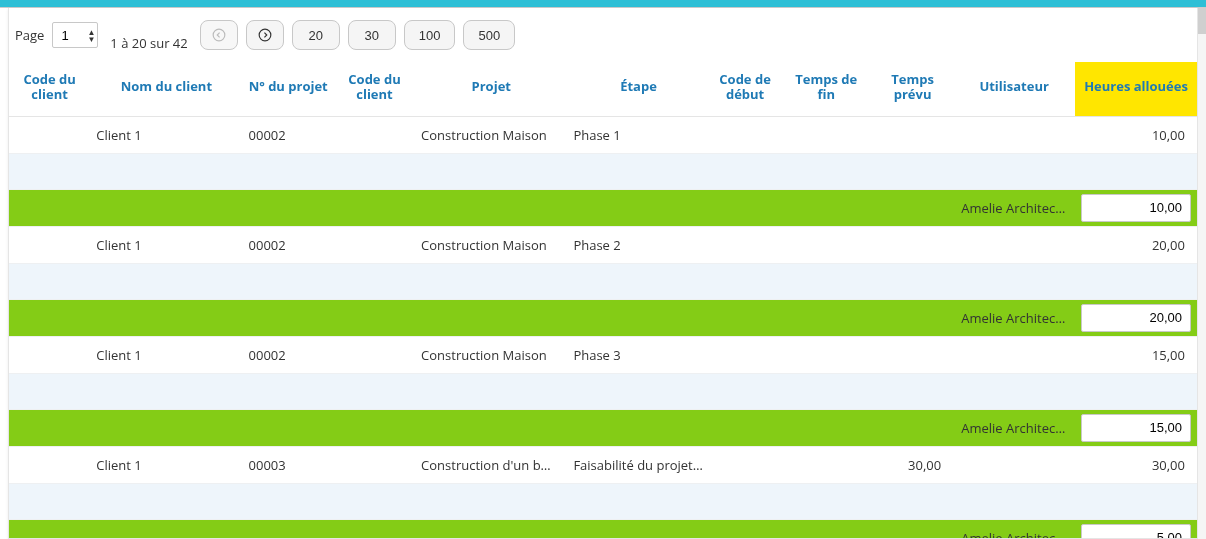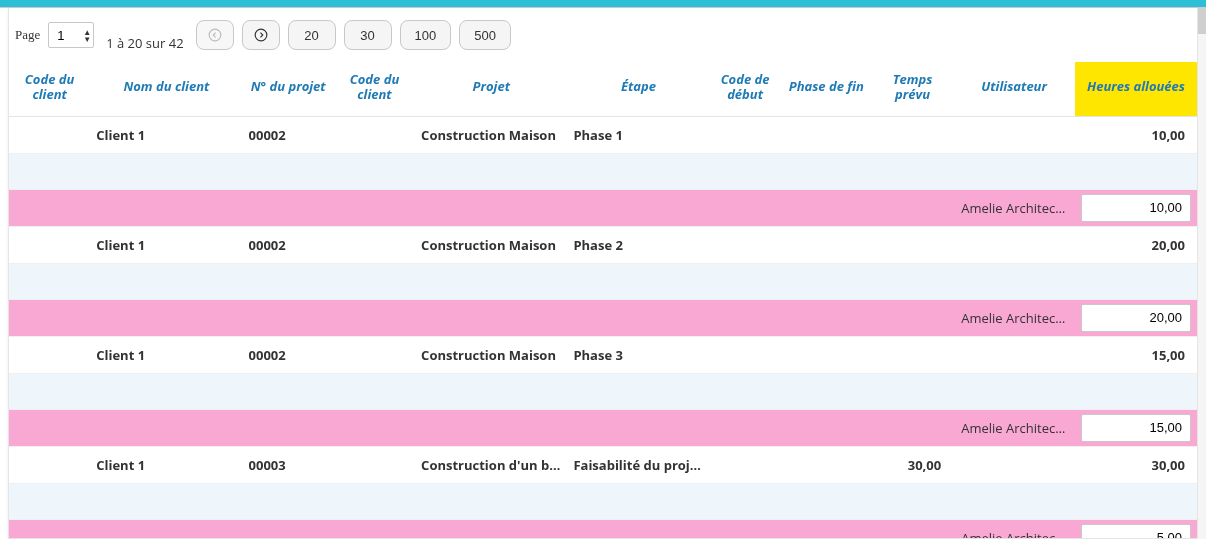--- a/index.html
+++ b/index.html
@@ -1,38 +1,38 @@
 <!DOCTYPE html>
 <html><head>
 <meta charset="utf-8">
 <style>
   * { box-sizing: border-box; }
   html, body { margin: 0; padding: 0; font-family: "Segoe UI", "Open Sans", Arial, sans-serif; font-size: 13px; color: #333; background: #fff; }
   .app { width: 1206px; height: 539px; overflow: hidden; position: relative; background: #fff;}
   .topbar { height: 8px; background: #2dbfd6; border-bottom: 1px solid #ccc;}
   .card { margin: 0 8px 0 8px; border: 1px solid #e5e5e5; border-top: none; background: #fff; height: calc(100% - 8px); overflow: hidden; box-shadow: 0 1px 3px rgba(0,0,0,0.08);}
   .toolbar { display:flex; align-items:center; gap:8px; padding: 10px 8px 10px 6px; }
-  .toolbar .lbl { color:#333;font-family:Liberation Serif, serif; }
+  .toolbar .lbl { color:#333; }
   .spin { display:inline-flex; align-items:center; border:1px solid #c8c8c8; border-radius:2px; height:26px; padding: 0 2px 0 6px; background:#fff;}
   .spin input { width:24px; border:none; outline:none; font-size:13px; text-align:left;}
   .spin .arrows { display:flex; flex-direction:column; line-height:7px; margin-left:4px; cursor:pointer; color:#333;}
   .spin .arrows span { font-size:8px;}
   .range { color:#333; margin: 16px 4px 0 4px;}
   .btn { display:inline-flex; align-items:center; justify-content:center; height:30px; min-width:48px; padding:0 14px; border:1px solid #c8c8c8; border-radius:8px; background:#f5f5f5; color:#333; font-size:13px; cursor:pointer;}
   .btn.icon { min-width:38px; padding:0 10px; font-size:14px;}
   .btn:disabled { color:#bbb; cursor:default; background:#f7f7f7;}
   
   .tablewrap { overflow:hidden;}
   table { border-collapse:separate; border-spacing:0; width:100%; table-layout:fixed;}
-  th { color:#1f7ab5; font-weight:700; font-size:13px; padding:10px 6px 14px 6px; text-align:center; border-bottom:1px solid #e5e5e5; vertical-align:middle; line-height:1.15;font-style:italic;}
+  th { color:#1f7ab5; font-weight:700; font-size:13px; padding:10px 6px 14px 6px; text-align:center; border-bottom:1px solid #e5e5e5; vertical-align:middle; line-height:1.15;}
   th.hl { background:#ffe600;}
   tbody tr td { border-bottom:1px solid #eef0f2; height:37px; padding: 0 6px; font-size:13px;}
-  tr.summary td { font-weight:700; background:#fff;}
+  tr.summary td { font-weight:400; background:#fff;}
   tr.spacer td { background:#eef5fb; height:36px;}
-  tr.detail td { background:#f9a8d4;}
+  tr.detail td { background:#84cc16;}
   tr.detail td.usercell { font-size:13px; white-space:nowrap; overflow:hidden; text-overflow:ellipsis; padding-left:8px;}
   td.num { text-align:right; padding-right:12px;}
   td.txt { text-align:left; white-space:nowrap; overflow:hidden; text-overflow:ellipsis;}
   td.projnum { text-align:left; padding-right:8px;}
   .inp { width:100%; height:28px; border:1px solid #c8c8c8; border-radius:2px; text-align:right; padding: 0 8px; font-size:13px; background:#fff;}
   .scrollbar-v { position:absolute; right:0; top:8px; bottom:0; width:8px; background:#f5f5f5;}
   .scrollbar-thumb-v { position:absolute; right:0; top:8px; width:8px; height:26px; background:#cfcfcf; border-radius:0;}
 </style>
 </head>
 <body>
@@ -85,21 +85,21 @@
         </colgroup>
         <thead>
           <tr>
             <th>Code du client</th>
             <th>Nom du client</th>
             <th>N° du projet</th>
             <th>Code du client</th>
             <th>Projet</th>
             <th>Étape</th>
             <th>Code de début</th>
-            <th>Phase de fin</th>
+            <th>Temps de fin</th>
             <th>Temps prévu</th>
             <th>Utilisateur</th>
             <th class="hl">Heures allouées</th>
           </tr>
         </thead>
         <tbody id="tbody">
             <tr class="summary">
               <td class="txt"></td>
               <td class="txt">Client 1</td>
               <td class="projnum">00002</td>

